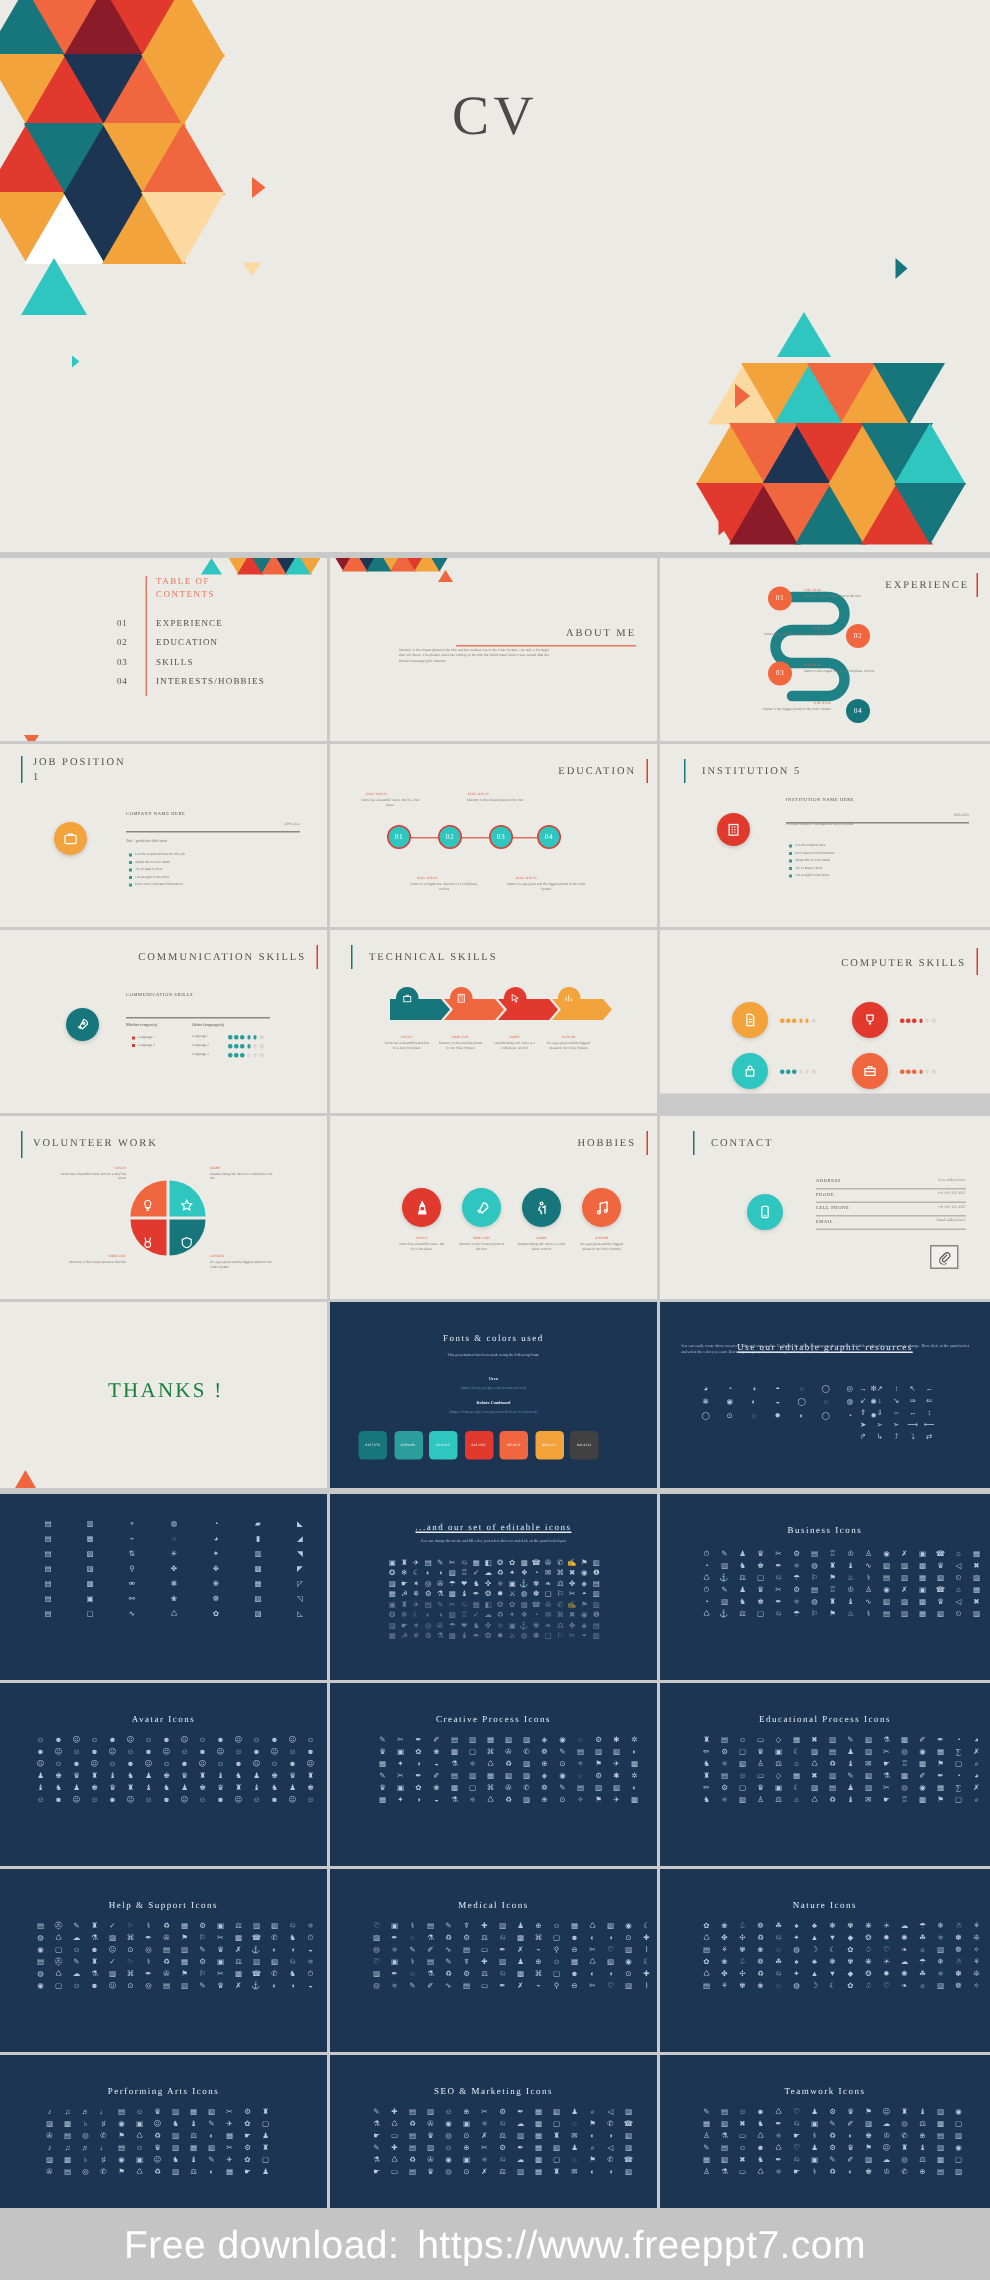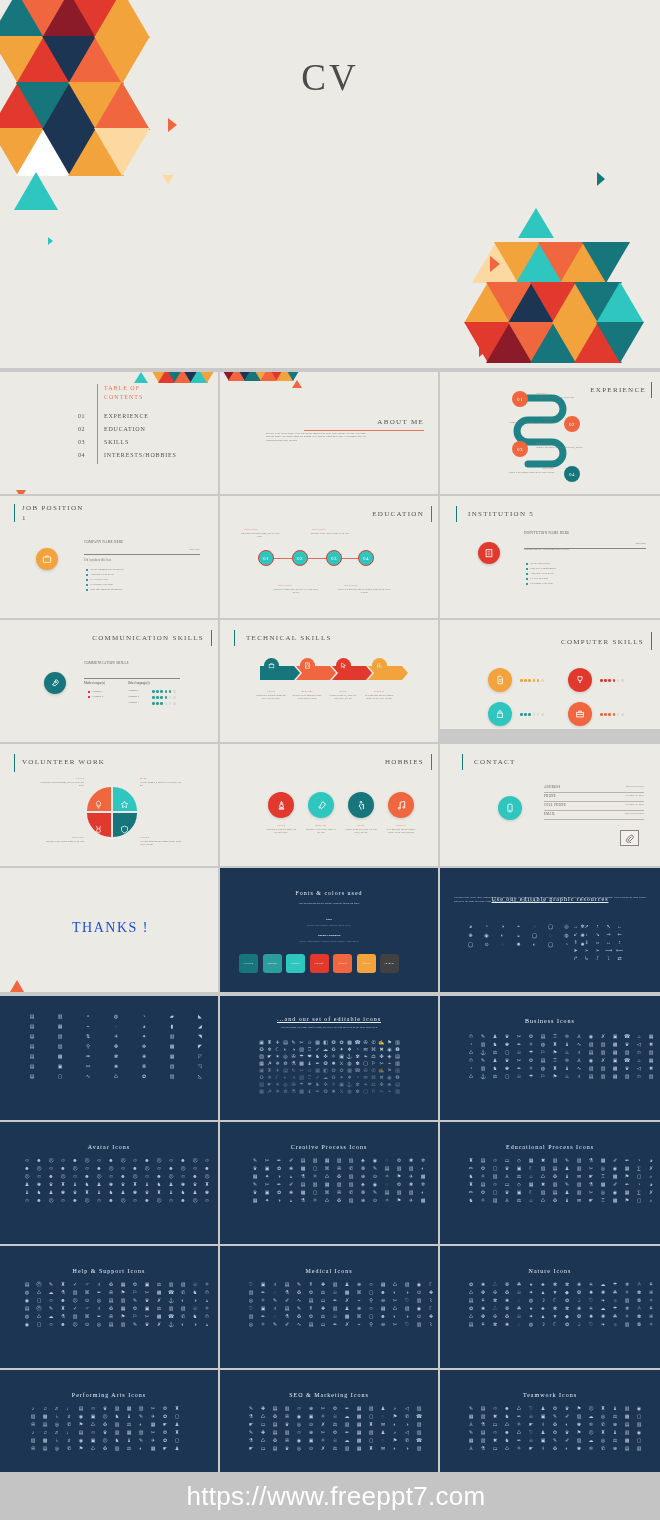--- a/index.html
+++ b/index.html
@@ -74,21 +74,21 @@
   
   .icon-grid { position:absolute; display:grid; gap:1px; }
   .icon-grid span { color:#c6d4e6; font-size:5px; line-height:6px; text-align:center; opacity:.92; }
 
   
   .sw-row { position:absolute; display:flex; gap:4.5px; }
   .sw { width:19px; height:19px; border-radius:3px; display:flex; align-items:center; justify-content:center;
         color:#fff; font-size:2.4px; letter-spacing:.2px; }
 
   
-  .thanks { position:absolute; font-size:14px; letter-spacing:1.5px; color:#1d4ed8; }
+  .thanks { position:absolute; font-size:14px; letter-spacing:1.5px; color:#15803d; }
   .ct-k { position:absolute; left:0; top:1px; font-size:3px; letter-spacing:.4px; color:#55534f; }
   .ct-v { position:absolute; right:0; top:1.4px; font-size:2.6px; color:#8a8780; }
 
   
   #footer-banner {
     position:absolute; left:0; bottom:0; width:660px; height:48px;
     background:#c4c4c4; display:flex; align-items:center; justify-content:center;
   }
   #footer-banner .ftxt { font-family:"Liberation Sans", sans-serif; font-size:26px; color:#ffffff; letter-spacing:.3px; }
 
@@ -2005,17 +2005,18 @@
         <span>♚</span>
         <span>♔</span>
         <span>✆</span>
         <span>⊕</span>
         <span>▤</span>
         <span>▥</span>
     </div>
   </div>
 
   <div id="footer-banner">
+    <span class="ftxt">Free download:</span>
     <span style="width:12px"></span>
     <span class="ftxt">https://www.freeppt7.com</span>
   </div>
 
 </div>
 
 </body></html>

